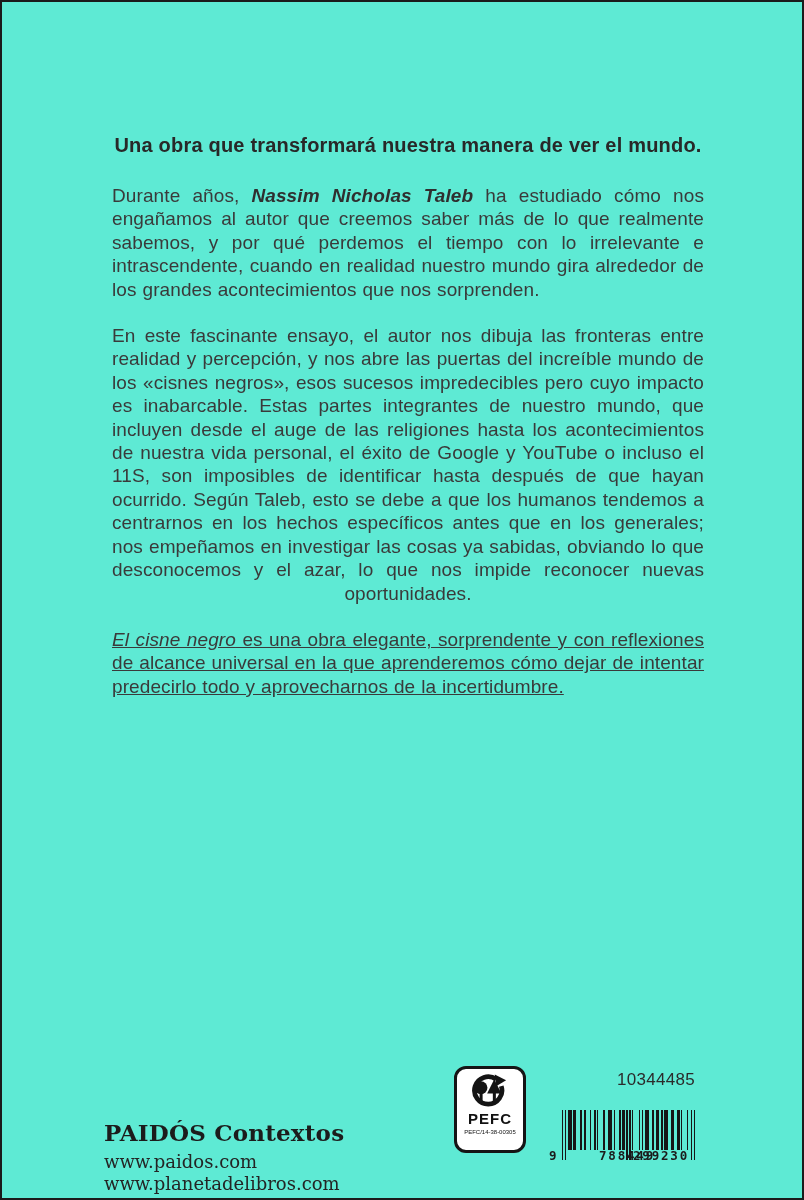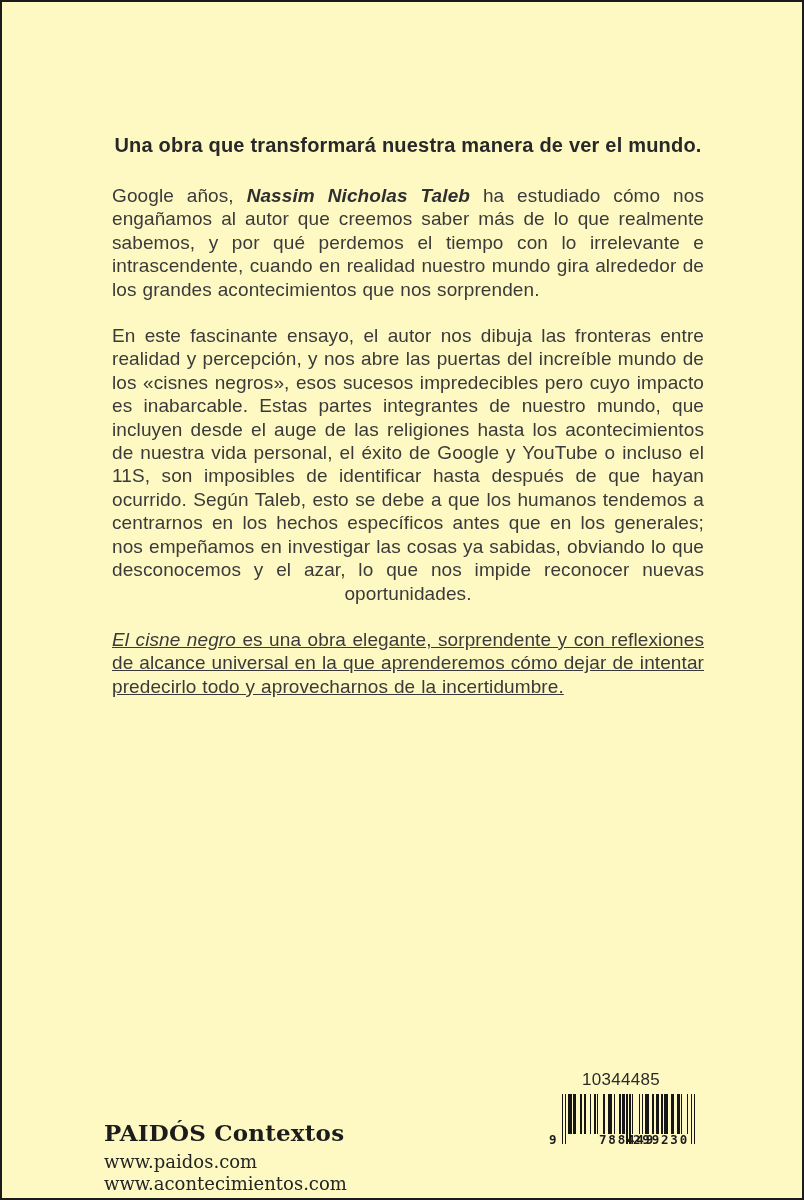--- a/index.html
+++ b/index.html
@@ -1,21 +1,21 @@
 <!DOCTYPE html>
 <html lang="es"><head>
 <meta charset="utf-8">
 <title>Back cover</title>
 <style>
   html,body{margin:0;padding:0;background:#ffffff;}
   .cover{
     position:relative;
     width:804px;height:1200px;
     box-sizing:border-box;
-    background:#fef9c3;
+    background:#5eead4;
     border:2px solid #1b1b1b;
     font-family:"Liberation Sans",sans-serif;
     overflow:hidden;
   }
   
   .copy{
     position:absolute;left:110px;top:131px;width:592px;
     color:#3a3a3a;
   }
   .headline{
@@ -58,54 +58,66 @@
     color:#111;margin-top:0px;
   }
   .pefc-cert{
     font-size:6.5px;letter-spacing:0;color:#111;
     margin-top:1px;white-space:nowrap;transform:scale(.92);
   }
   
   .barcode{position:absolute;left:545px;top:1068px;width:150px;}
   .bc-code{
     font-size:17px;line-height:20px;letter-spacing:.3px;
-    color:#2b2b2b;text-align:center;margin:0 0 4px 0;width:148px;
+    color:#2b2b2b;text-align:right;margin:0 0 20px 0;width:148px;
   }
   .bc-wrap{position:relative;margin-left:15px;width:133px;height:50px;}
   .bc-wrap svg{position:absolute;left:0;top:0;}
   .bc-digit{
     position:absolute;top:40px;
     font-family:"DejaVu Sans Mono","Liberation Mono",monospace;
     font-size:12.5px;font-weight:700;color:#1c1c1c;line-height:12px;
   }
   .d-first{left:-13px;}
   .d-left{left:6px;letter-spacing:1.8px;margin-left:31px;}
   .d-right{left:71px;letter-spacing:1.8px;}
 </style>
 </head>
 <body>
 
 <div class="cover">
 
   <div class="copy">
     <h1 class="headline">Una obra que transformará nuestra manera de ver el mundo.</h1>
 
-    <p><span>Google años, </span><strong>Nassim Nicholas Taleb</strong><span> ha estudiado cómo nos engañamos al autor que creemos saber más de lo que realmente sabemos, y por qué perdemos el tiempo con lo irrelevante e intrascendente, cuando en realidad nuestro mundo gira alrededor de los grandes acontecimientos que nos sorprenden.</span></p>
+    <p><span>Durante años, </span><strong>Nassim Nicholas Taleb</strong><span> ha estudiado cómo nos engañamos al autor que creemos saber más de lo que realmente sabemos, y por qué perdemos el tiempo con lo irrelevante e intrascendente, cuando en realidad nuestro mundo gira alrededor de los grandes acontecimientos que nos sorprenden.</span></p>
 
     <p class="last-center">En este fascinante ensayo, el autor nos dibuja las fronteras entre realidad y percepción, y nos abre las puertas del increíble mundo de los «cisnes negros», esos sucesos impredecibles pero cuyo impacto es inabarcable. Estas partes integrantes de nuestro mundo, que incluyen desde el auge de las religiones hasta los acontecimientos de nuestra vida personal, el éxito de Google y YouTube o incluso el 11S, son imposibles de identificar hasta después de que hayan ocurrido. Según Taleb, esto se debe a que los humanos tendemos a centrarnos en los hechos específicos antes que en los generales; nos empeñamos en investigar las cosas ya sabidas, obviando lo que desconocemos y el azar, lo que nos impide reconocer nuevas oportunidades.</p>
 
     <p><em>El cisne negro</em><span> es una obra elegante, sorprendente y con reflexiones de alcance universal en la que aprenderemos cómo dejar de intentar predecirlo todo y aprovecharnos de la incertidumbre.</span></p>
   </div>
 
   <div class="imprint-block">
     <div class="imprint">PAIDÓS Contextos</div>
     <div class="url">www.paidos.com</div>
-    <div class="url">www.acontecimientos.com</div>
+    <div class="url">www.planetadelibros.com</div>
   </div>
 
+  <div class="pefc">
+    <svg viewBox="0 0 46 38" width="44" height="36">
+      <path d="M 29.5 5.5 A 14.5 14.5 0 1 0 34.9 12.8" fill="none" stroke="#141414" stroke-width="5"></path>
+      <polygon points="28,0.5 40,6.5 29.5,13" fill="#141414"></polygon>
+      <circle cx="13.5" cy="14.5" r="6.8" fill="#141414"></circle>
+      <rect x="12" y="18" width="3.2" height="12" fill="#141414"></rect>
+      <polygon points="27.5,5.5 35,20.5 20,20.5" fill="#141414"></polygon>
+      <rect x="26" y="19" width="3.2" height="11" fill="#141414"></rect>
+    </svg>
+    <div class="pefc-name">PEFC</div>
+    <div class="pefc-cert">PEFC/14-38-00305</div>
+  </div>
 
   <div class="barcode">
     <div class="bc-code">10344485</div>
     <div class="bc-wrap">
       <svg id="bc-svg" viewBox="0 0 95 50" width="133" height="50" preserveAspectRatio="none" shape-rendering="crispEdges" fill="#161616">
           <rect x="0" y="0" width="1" height="50"></rect>
           <rect x="2" y="0" width="1" height="50"></rect>
           <rect x="4" y="0" width="3" height="40"></rect>
           <rect x="8" y="0" width="2" height="40"></rect>
           <rect x="13" y="0" width="1" height="40"></rect>

